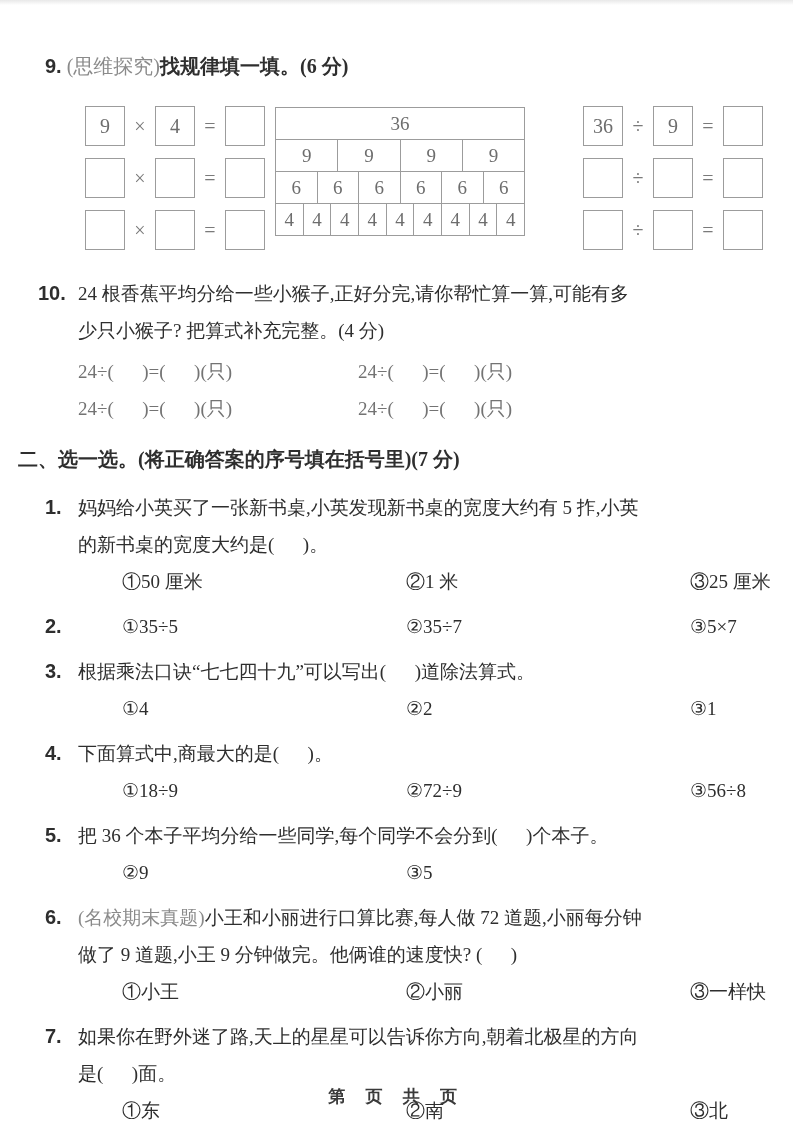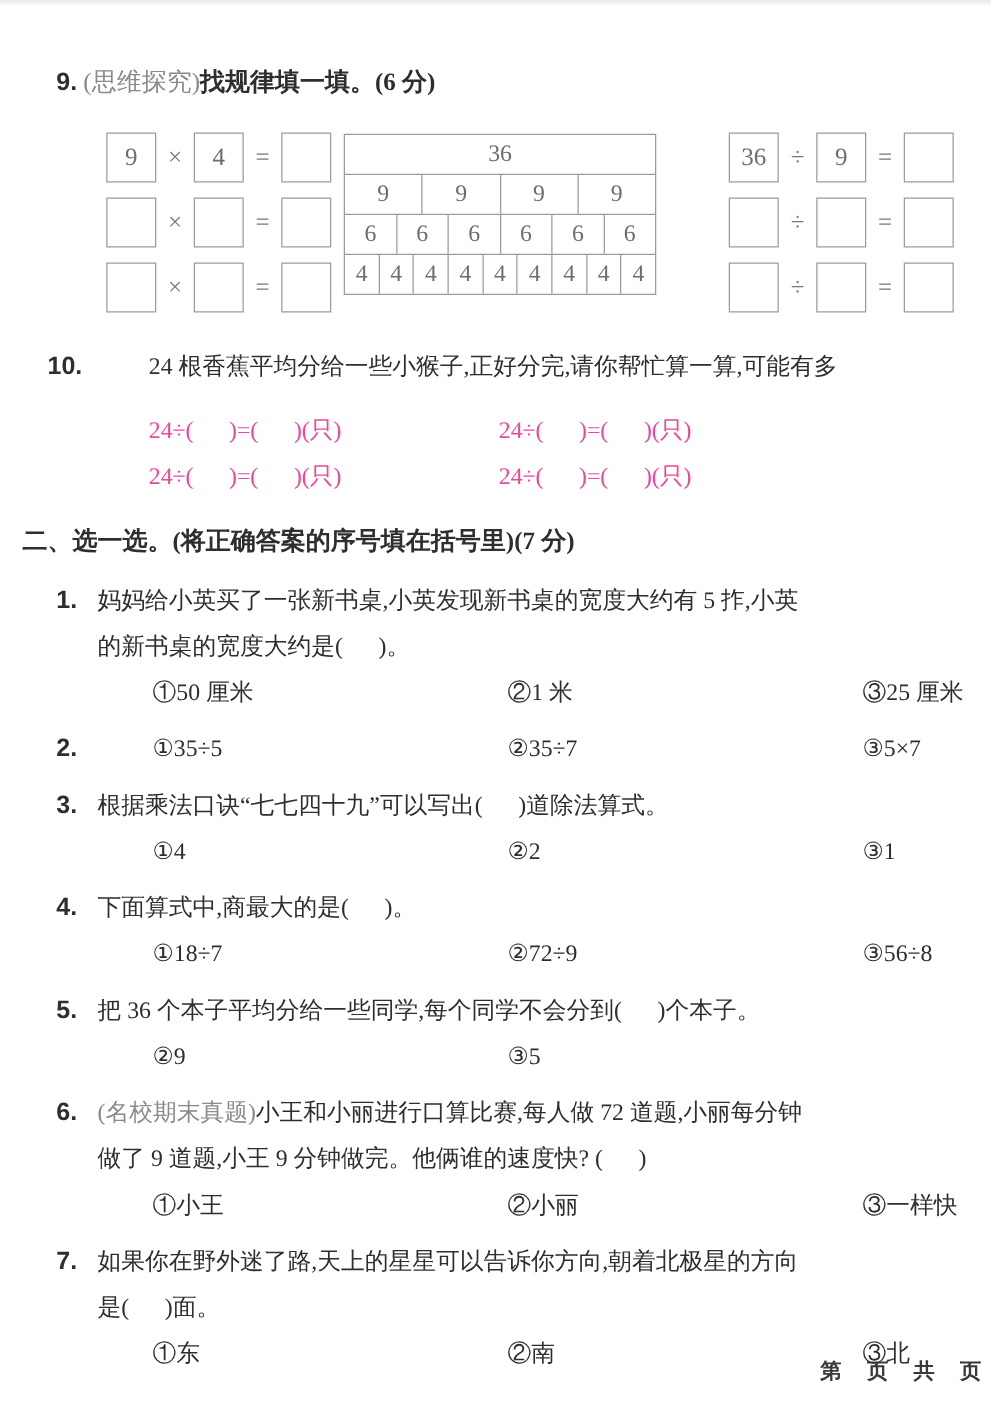--- a/index.html
+++ b/index.html
@@ -35,38 +35,38 @@
   .ptable .trow{display:flex;border-top:1.5px solid #9c9c9c;}
   .ptable .trow:first-child{border-top:none;}
   .ptable .tcell{
     flex:1;height:31px;border-left:1.5px solid #9c9c9c;
     display:flex;align-items:center;justify-content:center;
     font-size:19px;color:#6d6d6d;
   }
   .ptable .tcell:first-child{border-left:none;}
   .div-col{margin-left:46px;}
   
-  .q-block{display:flex;margin:24px 0 0 38px;gap:41px;}
+  .q-block{display:flex;margin:24px 0 0 38px;}
   .q-num{font-weight:bold;font-size:20px;flex:0 0 40px;line-height:37px;
          font-family:"Liberation Sans","DejaVu Sans",sans-serif;}
   .q-body{flex:1;font-size:19px;line-height:37px;}
   .q-line{white-space:pre-wrap;}
-  .eq-grid{display:grid;grid-template-columns:280px 280px;row-gap:2px;margin-top:15px;
-           font-size:19px;line-height:35px;white-space:pre-wrap;color:#ec4899;}
+  .eq-grid{display:grid;grid-template-columns:280px 280px;row-gap:2px;margin-top:5px;
+           font-size:19px;line-height:35px;white-space:pre-wrap;color:#737373;}
   
   .sec-head{margin:20px 0 16px 18px;font-size:20px;font-weight:bold;}
   
   .mcq{display:flex;margin:8px 0 0 45px;}
   .mcq .q-num{flex:0 0 33px;}
   .q-options{display:flex;white-space:pre-wrap;}
   .opt{flex:0 0 240px;margin-left:44px;}
   .opt:last-child{flex:1;}
   
   .footer{
-    position:absolute;left:0;right:0;bottom:14px;text-align:right;
+    position:absolute;left:0;right:0;bottom:14px;text-align:center;
     font-size:17px;font-weight:bold;letter-spacing:8px;color:#3a3a3a;
   }
 </style>
 </head>
 <body>
 
 <div class="page">
 
   <div class="q9-head"><span class="q-num">9.</span><span> </span><span class="tag">(思维探究)</span><span>找规律填一填。(6 分)</span></div>
 
@@ -149,20 +149,21 @@
         <span class="op">=</span>
         <span class="box"></span>
       </div>
     </div>
   </div>
 
   <div class="q-block">
     <span class="q-num">10.</span>
     <div class="q-body">
       <div class="q-line">24 根香蕉平均分给一些小猴子,正好分完,请你帮忙算一算,可能有多</div>
+      <div class="q-line">少只小猴子? 把算式补充完整。(4 分)</div>
       <div class="eq-grid">
         <span>24÷(      )=(      )(只)</span>
         <span>24÷(      )=(      )(只)</span>
         <span>24÷(      )=(      )(只)</span>
         <span>24÷(      )=(      )(只)</span>
       </div>
     </div>
   </div>
 
   <div class="sec-head">二、选一选。(将正确答案的序号填在括号里)(7 分)</div>
@@ -201,21 +202,21 @@
         <span class="opt">③1</span>
       </div>
     </div>
   </div>
 
   <div class="mcq">
     <span class="q-num">4.</span>
     <div class="q-body">
       <div class="q-line">下面算式中,商最大的是(      )。</div>
       <div class="q-options">
-        <span class="opt">①18÷7</span>
+        <span class="opt">①18÷9</span>
         <span class="opt">②72÷9</span>
         <span class="opt">③56÷8</span>
       </div>
     </div>
   </div>
 
   <div class="mcq">
     <span class="q-num">5.</span>
     <div class="q-body">
       <div class="q-line">把 36 个本子平均分给一些同学,每个同学不会分到(      )个本子。</div>

